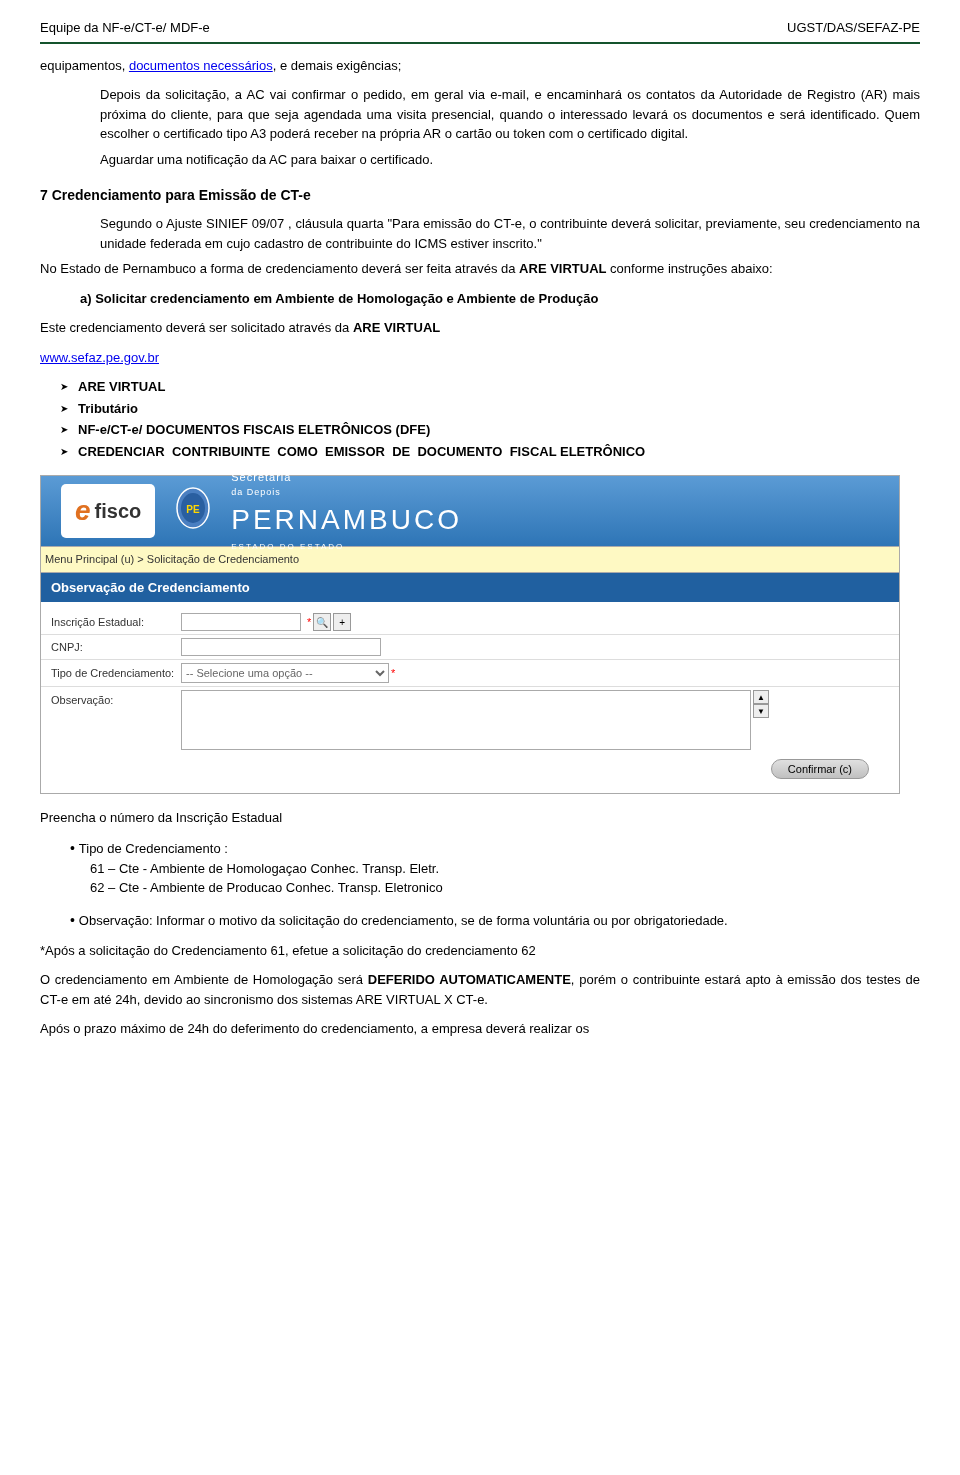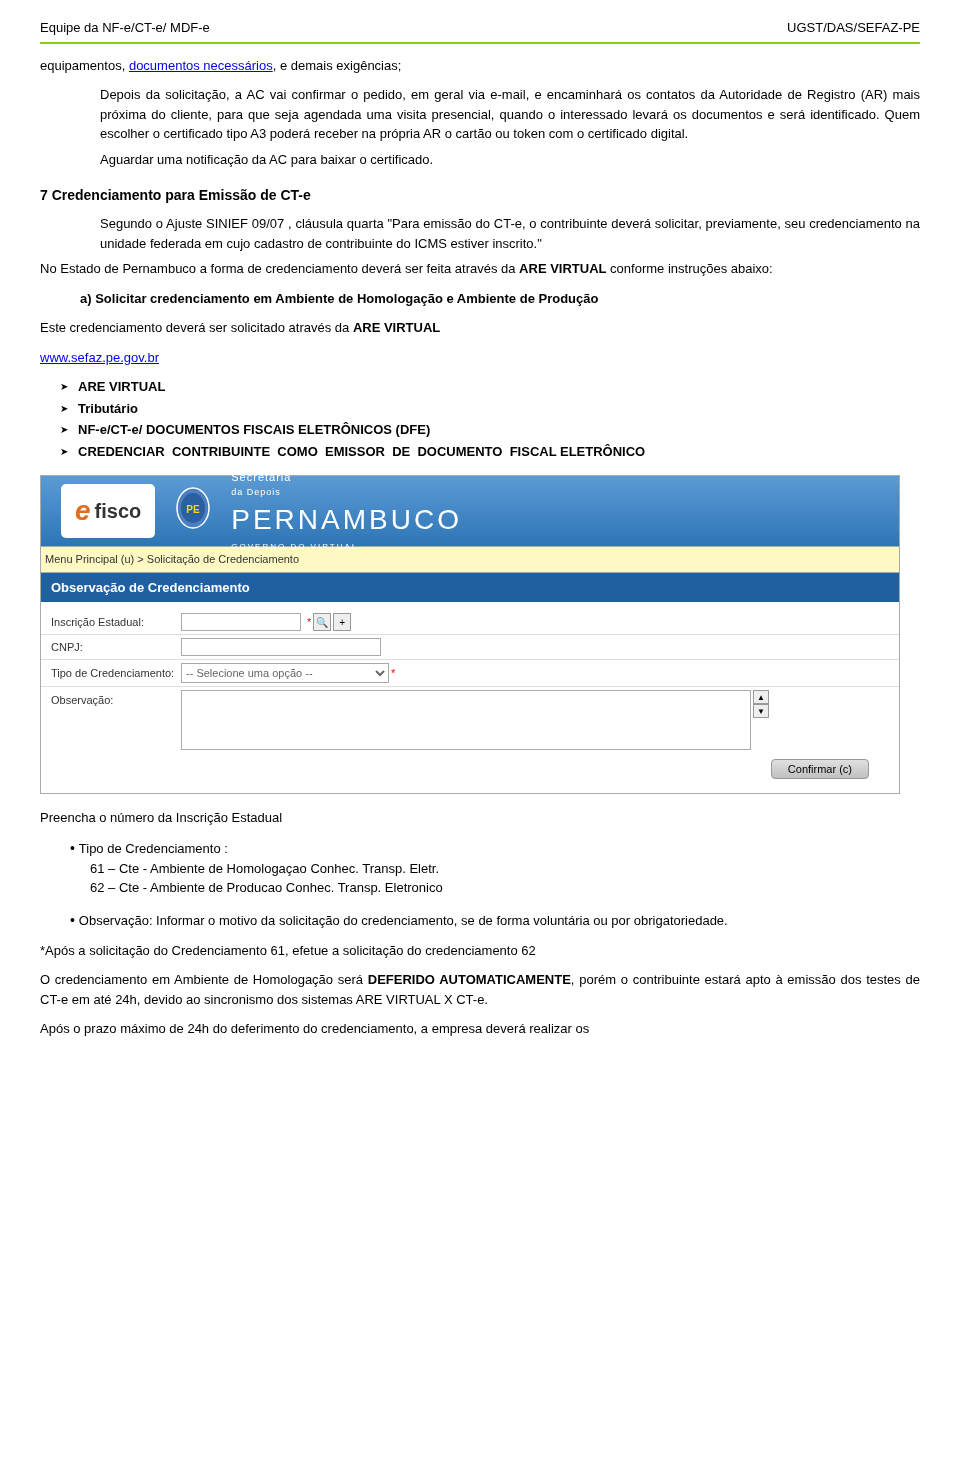--- a/index.html
+++ b/index.html
@@ -8,21 +8,21 @@
       font-size: 13px;
       color: #000;
       background: #fff;
       width: 960px;
       padding: 18px 40px 18px 40px;
       line-height: 1.5;
     }
     .header-bar {
       display: flex;
       justify-content: space-between;
-      border-bottom: 2px solid #84cc16;
+      border-bottom: 2px solid #14532d;
       padding-bottom: 4px;
       margin-bottom: 12px;
     }
     .body-text { margin-bottom: 10px; text-align: justify; }
     .body-text a { color: #0000EE; text-decoration: underline; }
     .indent { margin-left: 60px; text-align: justify; }
     .bullet-list { list-style: none; margin-left: 30px; }
     .bullet-list li { margin-bottom: 4px; }
     .bullet-list li::before { content: "• "; font-size: 14px; }
     .arrow-list { list-style: none; margin-left: 20px; }
@@ -147,21 +147,21 @@
       display: flex;
       justify-content: flex-end;
       padding: 6px 30px 4px 0;
     }
     .confirm-btn {
       background: linear-gradient(to bottom, #e0e0e0, #c0c0c0);
       border: 1px solid #999;
       padding: 3px 16px;
       font-size: 11px;
       cursor: pointer;
-      border-radius: 4px;
+      border-radius: 10px;
     }
     .sub-indent { margin-left: 80px; text-align: justify; }
     .mb6 { margin-bottom: 6px; }
     .mt10 { margin-top: 10px; }
   </style>
 </head>
 <body>
 
 <div class="header-bar">
   <span>Equipe da NF-e/CT-e/ MDF-e</span>
@@ -219,21 +219,21 @@
           <ellipse cx="18" cy="22" rx="16" ry="20" fill="#4a7fc1" stroke="#fff" stroke-width="1.5"></ellipse>
           <ellipse cx="18" cy="22" rx="12" ry="15" fill="#2a5fa0"></ellipse>
           <text x="18" y="27" text-anchor="middle" fill="#ffd700" font-size="10" font-weight="bold">PE</text>
         </svg>
       </div>
 
       <div style="display:flex; flex-direction:column; align-items:flex-start;">
         <span style="color:#fff; font-size:11px; letter-spacing:1px;">Secretaria</span>
         <span style="color:#fff; font-size:9px; letter-spacing:1px;">da Depois</span>
         <span style="color:#fff; font-size:28px; font-weight:normal; letter-spacing:3px;">PERNAMBUCO</span>
-        <span style="color:#fff; font-size:8px; letter-spacing:2px;">GOVERNO DO VIRTUAL</span>
+        <span style="color:#fff; font-size:8px; letter-spacing:2px;">ESTADO DO ESTADO</span>
       </div>
     </div>
   </div>
 
   <div class="nav-bar">
     <span>Menu Principal (u)  &gt;  Solicitação de Credenciamento</span>
   </div>
 
   <div class="form-area">
     <div class="form-title-bar">

